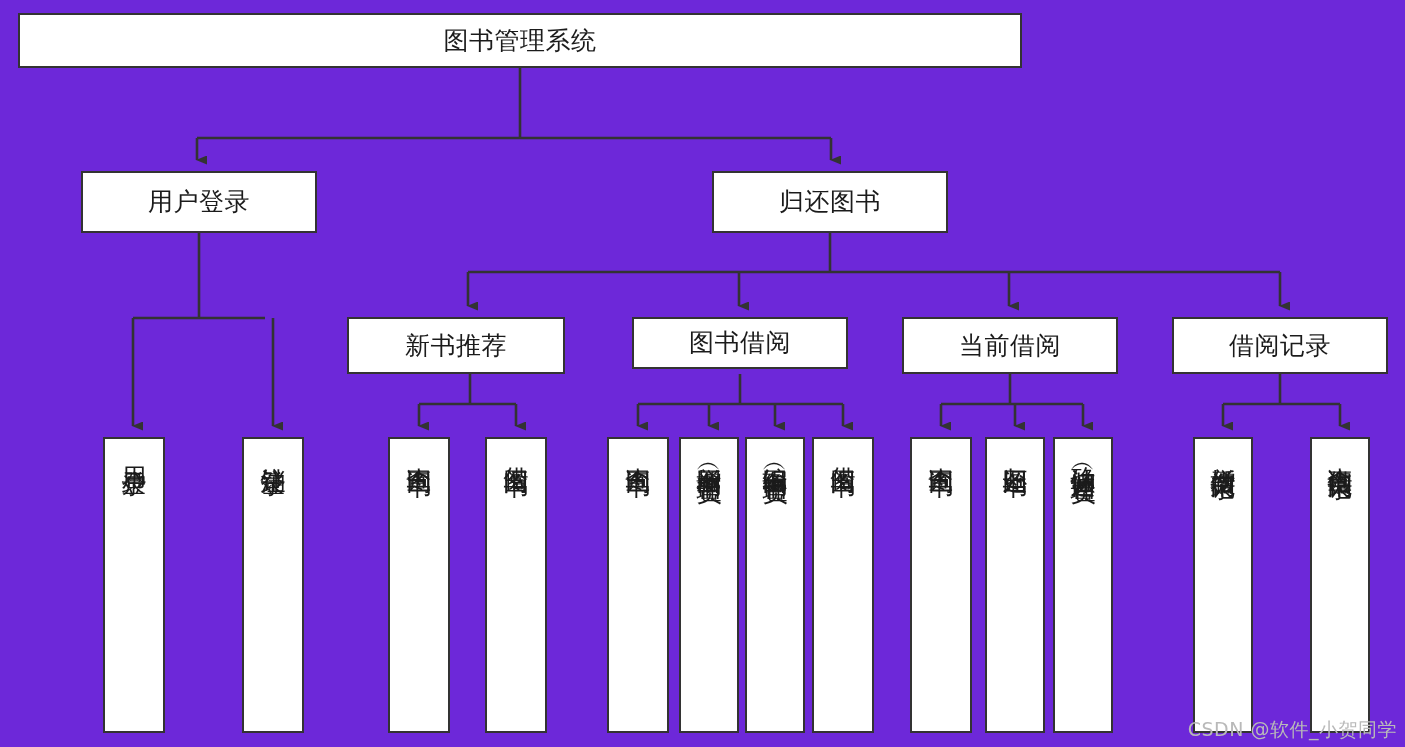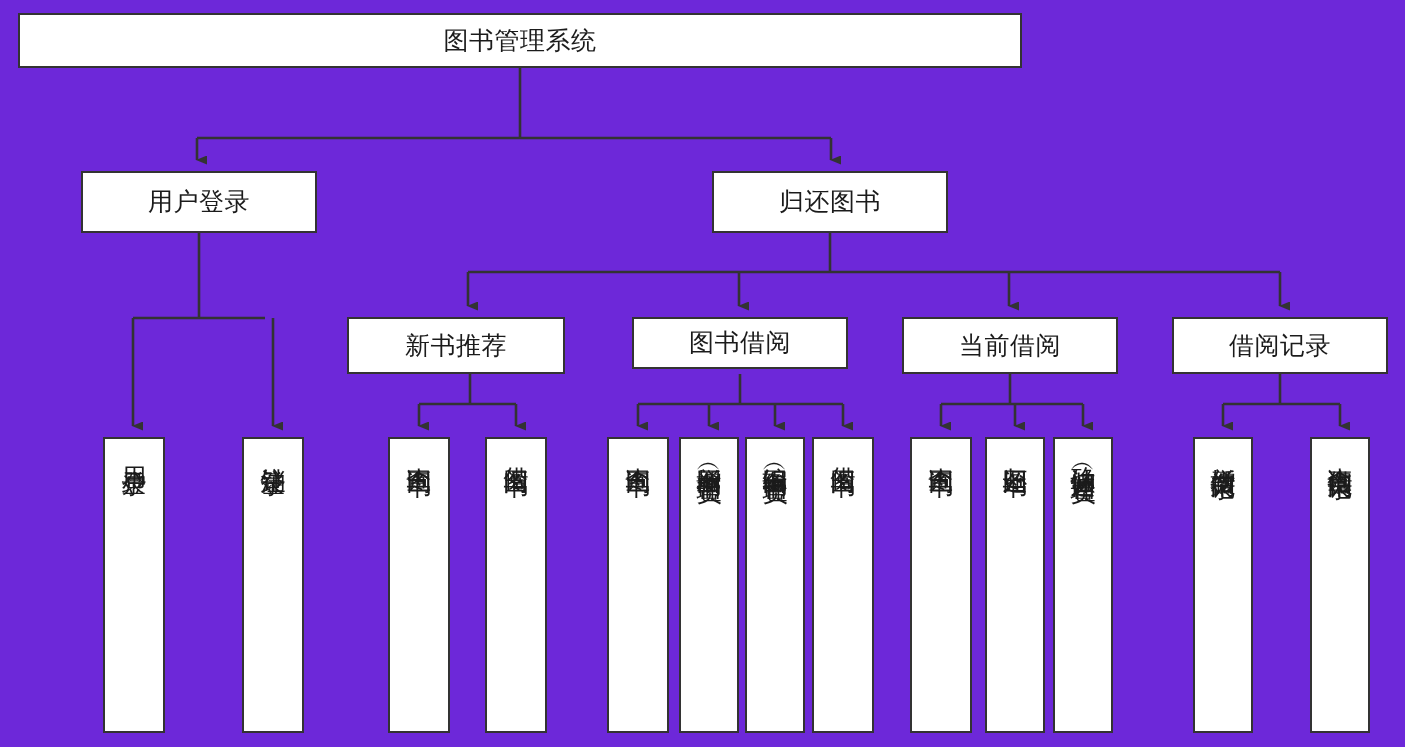--- a/index.html
+++ b/index.html
@@ -182,14 +182,15 @@
   <div class="node-box node-vertical" style="left:1053px; top:437px; width:60px; height:296px;">
     <span class="node-label">确认归还（管理员）</span>
   </div>
   <div class="node-box node-vertical" style="left:1193px; top:437px; width:60px; height:296px;">
     <span class="node-label">新增借阅记录</span>
   </div>
   <div class="node-box node-vertical" style="left:1310px; top:437px; width:60px; height:296px;">
     <span class="node-label">查询借阅记录</span>
   </div>
 
+  <div class="watermark">CSDN @软件_小贺同学</div>
 
 </div>
 
 </body></html>

